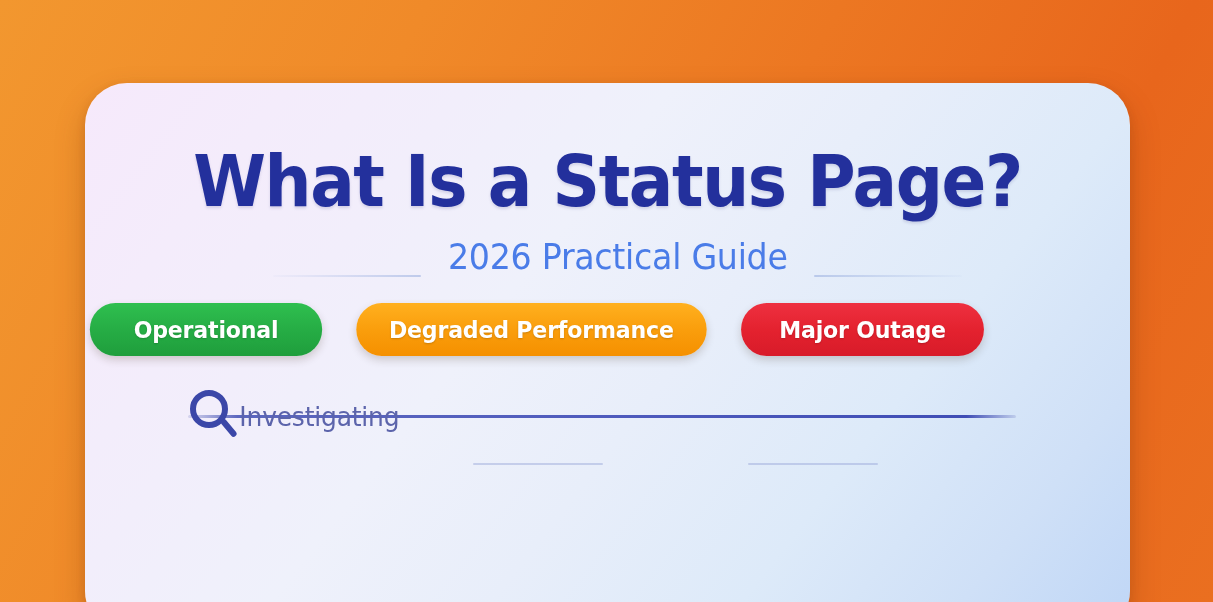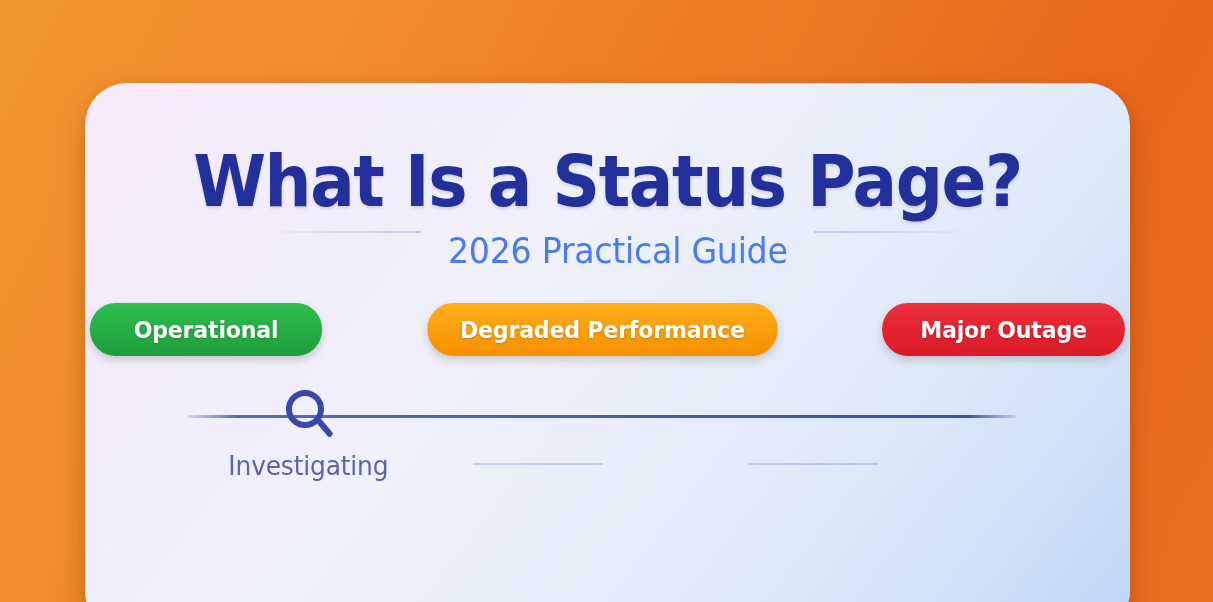--- a/index.html
+++ b/index.html
@@ -62,21 +62,21 @@
   }
 
   
   .subtitle-row {
     position: absolute;
     left: 0;
     top: 148px;
     width: 100%;
     height: 46px;
     display: flex;
-    align-items: flex-start;
+    align-items: flex-end;
     justify-content: center;
     gap: 18px;
     padding-left: 20px;
   }
   .sub-rule {
     width: 148px;
     height: 2px;
     border-radius: 2px;
     background: linear-gradient(90deg, rgba(160,180,225,0.05), rgba(150,172,222,0.55));
   }
@@ -93,22 +93,23 @@
     transform: scaleX(0.95);
   }
 
   
   .badges {
     position: absolute;
     left: 0;
     top: 220px;
     width: 100%;
     display: flex;
-    justify-content: space-between;
+    justify-content: flex-start;
     align-items: center;
+    gap: 22px;
   }
   .badge {
     height: 53px;
     border-radius: 27px;
     display: flex;
     align-items: center;
     justify-content: center;
     padding: 0 34px;
     font-family: "DejaVu Sans", sans-serif;
     font-size: 23px;
@@ -163,21 +164,21 @@
     top: 0;
     width: 100%;
     display: flex;
     justify-content: space-between;
     align-items: flex-start;
   }
   .step {
     position: relative;
     width: 240px;
     display: flex;
-    flex-direction: column;
+    flex-direction: row;
     align-items: center;
   }
   .step-icon {
     position: relative;
     z-index: 3;
     height: 66px;
     display: flex;
     align-items: center;
     justify-content: center;
   }

